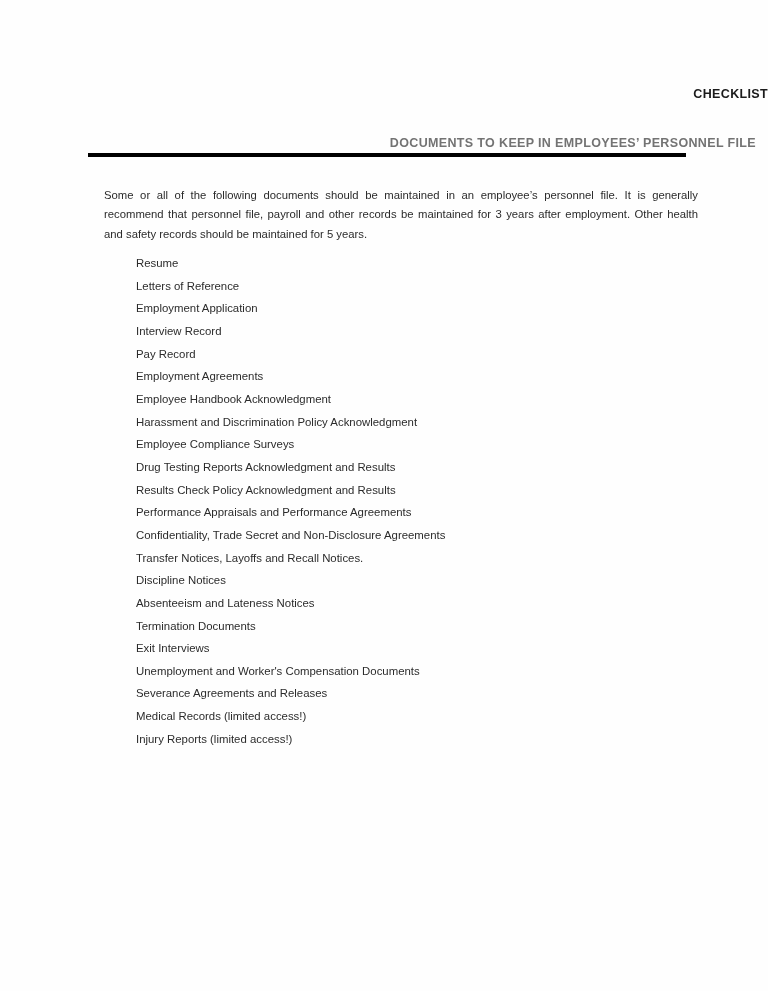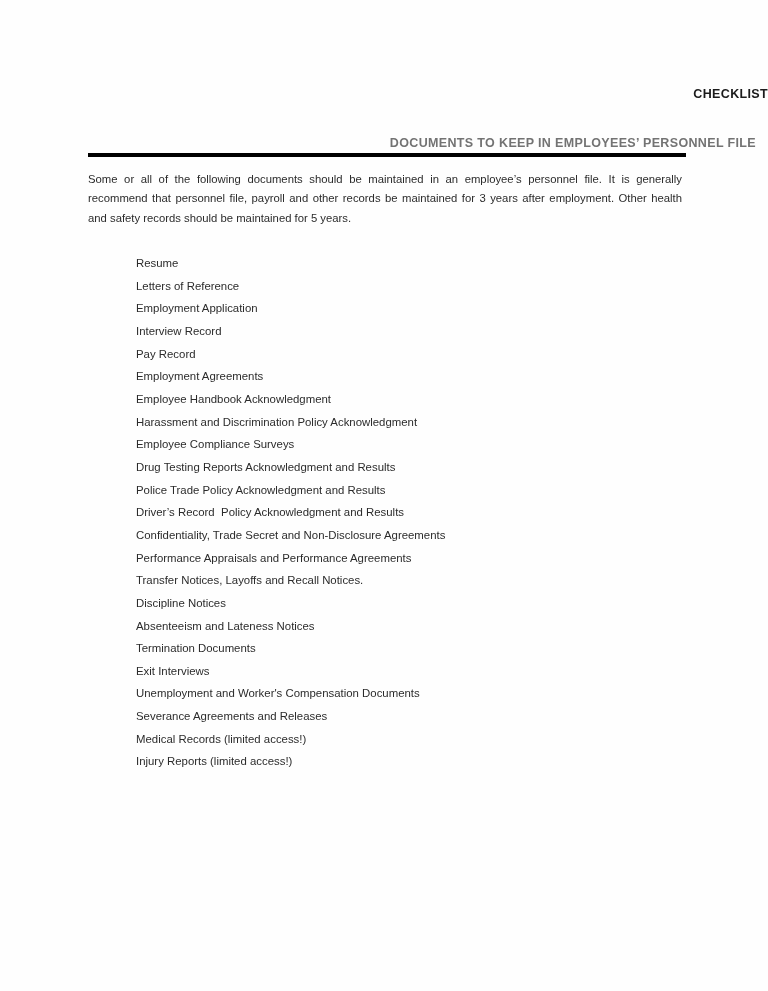--- a/index.html
+++ b/index.html
@@ -69,21 +69,21 @@
   .intro-paragraph {
     position: absolute;
     left: 88px;
     top: 170px;
     width: 594px;
     font-size: 11.3px;
     line-height: 19.4px;
     text-align: justify;
     text-justify: inter-word;
     color: #2b2b2b;
-    margin: 0;
+    margin: 16px;
   }
 
   
   .checklist {
     position: absolute;
     left: 136px;
     top: 252px;
     width: 560px;
     list-style: none;
     margin: 0;
@@ -115,24 +115,23 @@
     <li class="checklist-item">Resume</li>
     <li class="checklist-item">Letters of Reference</li>
     <li class="checklist-item">Employment Application</li>
     <li class="checklist-item">Interview Record</li>
     <li class="checklist-item">Pay Record</li>
     <li class="checklist-item">Employment Agreements</li>
     <li class="checklist-item">Employee Handbook Acknowledgment</li>
     <li class="checklist-item">Harassment and Discrimination Policy Acknowledgment</li>
     <li class="checklist-item">Employee Compliance Surveys</li>
     <li class="checklist-item">Drug Testing Reports Acknowledgment and Results</li>
-    <li class="checklist-item">Police Trade Policy Acknowledgment and Results</li>
-    <li class="checklist-item">Driver’s Record  Policy Acknowledgment and Results</li>
+    <li class="checklist-item">Results Check Policy Acknowledgment and Results</li>
+    <li class="checklist-item">Performance Appraisals and Performance Agreements</li>
     <li class="checklist-item">Confidentiality, Trade Secret and Non-Disclosure Agreements</li>
-    <li class="checklist-item">Performance Appraisals and Performance Agreements</li>
     <li class="checklist-item">Transfer Notices, Layoffs and Recall Notices.</li>
     <li class="checklist-item">Discipline Notices</li>
     <li class="checklist-item">Absenteeism and Lateness Notices</li>
     <li class="checklist-item">Termination Documents</li>
     <li class="checklist-item">Exit Interviews</li>
     <li class="checklist-item">Unemployment and Worker's Compensation Documents</li>
     <li class="checklist-item">Severance Agreements and Releases</li>
     <li class="checklist-item">Medical Records (limited access!)</li>
     <li class="checklist-item">Injury Reports (limited access!)</li>
   </ul>

